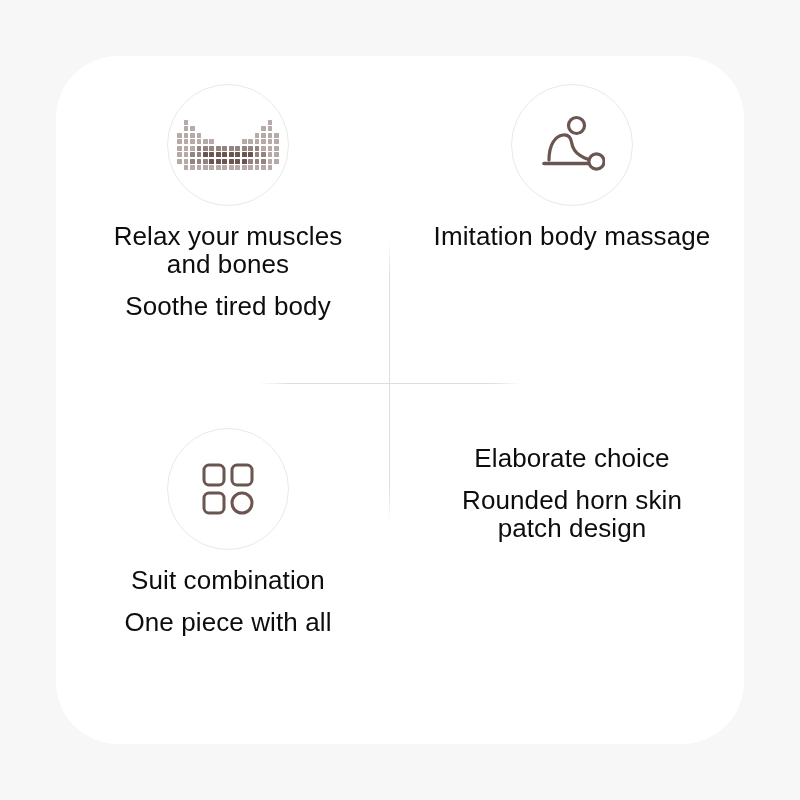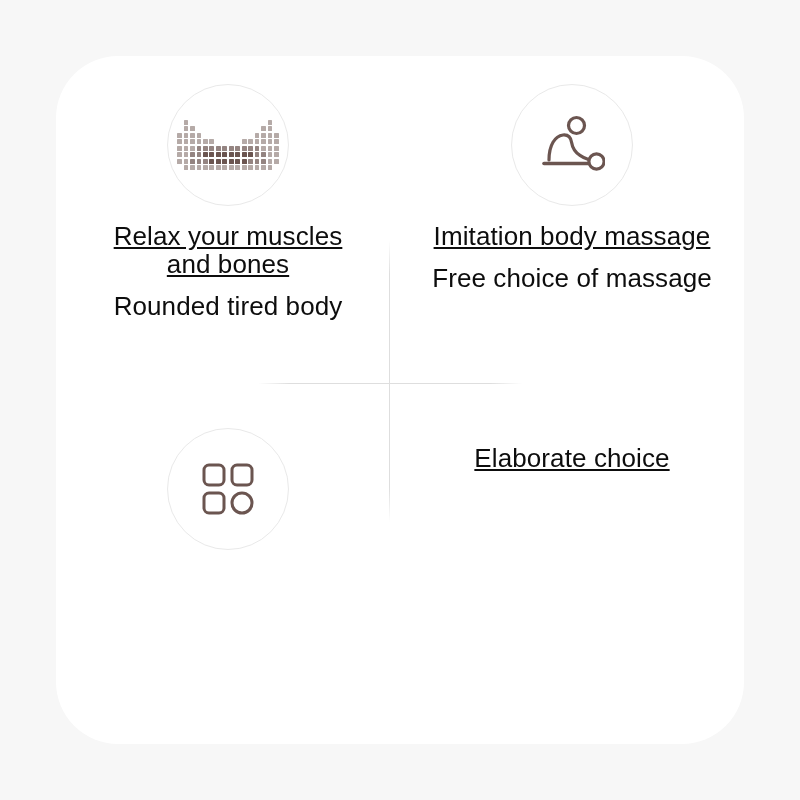--- a/index.html
+++ b/index.html
@@ -99,21 +99,21 @@
     box-sizing: border-box;
   }
 
   .feat-line {
     color: #0d0d0d;
     font-size: 26px;
     line-height: 28px;
     letter-spacing: 0.1px;
     white-space: normal;
   }
-  .feat-line.l1 { margin-bottom: 14px; text-decoration: underline; }
+  .feat-line.l1 { margin-bottom: 14px; }
 
   
   .cell.q1 .feat-line.l1 { width: 262px; margin-left: auto; margin-right: auto; }
   .cell.q4 .feat-line.l2 { width: 250px; margin-left: auto; margin-right: auto; }
 
   
   .dotmatrix {
     display: grid;
     grid-template-columns: repeat(16, 4.6px);
     grid-template-rows: repeat(8, 4.6px);
@@ -277,54 +277,58 @@
             <span class="dot" style="opacity: 0.5;"></span>
             <span class="dot" style="opacity: 0.5;"></span>
             <span class="dot" style="opacity: 0.5;"></span>
             <span class="dot" style="opacity: 0.5;"></span>
             <span class="dot" style="opacity: 0.5;"></span>
             <span class="dot off"></span>
           </div>
       </div>
       <div class="texts">
         <div class="feat-line l1">Relax your muscles and bones</div>
-        <div class="feat-line l2">Rounded tired body</div>
+        <div class="feat-line l2">Soothe tired body</div>
       </div>
     </div>
 
     <div class="cell r1 q2">
       <div class="icon-circle">
         <span class="ico">
           <svg width="66" height="62" viewBox="0 0 66 62">
             <circle cx="37.5" cy="11.5" r="8" stroke-width="3.2"></circle>
             <path d="M10 46 C10 31 16 22 24 21 C30 20.4 32 24.6 32.6 28.4 C33.4 33.6 36 38 41 41.4 C44 43.5 47 44.8 49.5 45.6" stroke-width="3.2"></path>
             <line x1="5" y1="49.5" x2="49" y2="49.5" stroke-width="3.6"></line>
             <circle cx="57.5" cy="47.5" r="7.6" stroke-width="3.2"></circle>
           </svg>
         </span>
       </div>
       <div class="texts">
         <div class="feat-line l1">Imitation body massage</div>
-        <div class="feat-line l2">Free choice of massage</div>
       </div>
     </div>
 
     <div class="cell r2 q3">
       <div class="icon-circle">
         <span class="ico">
           <svg width="54" height="54" viewBox="0 0 54 54">
             <rect x="3" y="3" width="20" height="20" rx="5" stroke-width="3"></rect>
             <rect x="31" y="3" width="20" height="20" rx="5" stroke-width="3"></rect>
             <rect x="3" y="31" width="20" height="20" rx="5" stroke-width="3"></rect>
             <circle cx="41" cy="41" r="10" stroke-width="3"></circle>
           </svg>
         </span>
       </div>
+      <div class="texts">
+        <div class="feat-line l1">Suit combination</div>
+        <div class="feat-line l2">One piece with all</div>
+      </div>
     </div>
 
     <div class="cell r2 q4">
       <div class="texts">
         <div class="feat-line l1">Elaborate choice</div>
+        <div class="feat-line l2">Rounded horn skin patch design</div>
       </div>
     </div>
 
   </div>
 </div>
 
 </body></html>

